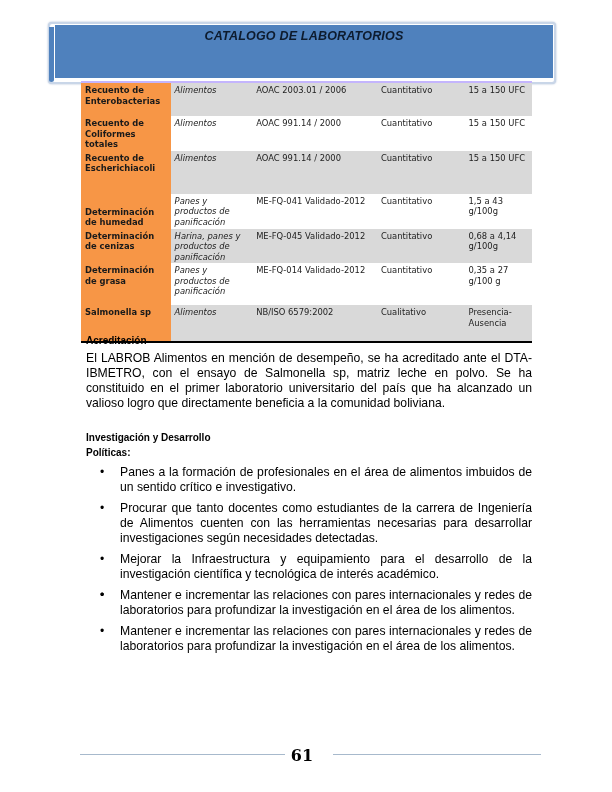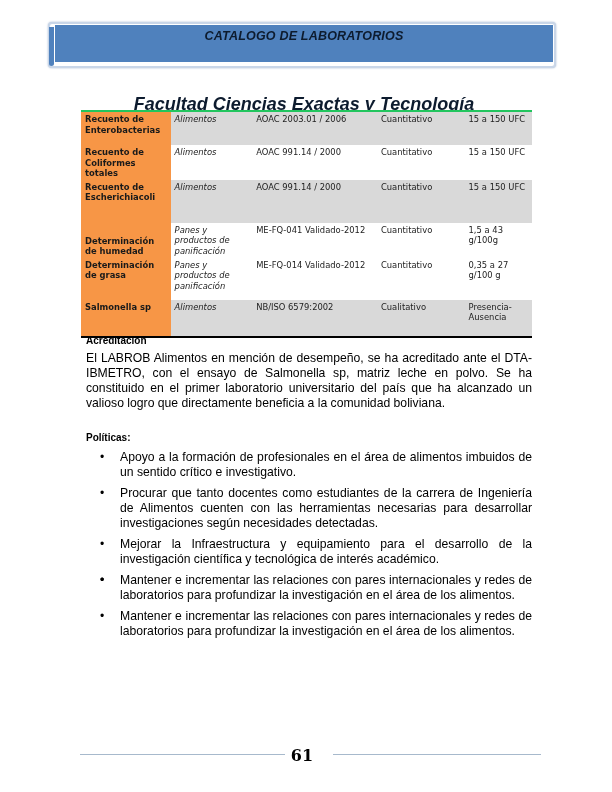--- a/index.html
+++ b/index.html
@@ -1,21 +1,21 @@
 <!DOCTYPE html>
 <html><head>
   <meta charset="utf-8">
   <style>
     html, body { margin: 0; padding: 0; }
     body {
       width: 612px; height: 792px; background: #ffffff; position: relative; overflow: hidden;
       font-family: "Liberation Sans", sans-serif; color: #000;
     }
     .header-wrap {
-      position: absolute; left: 48px; top: 22px; width: 508px; height: 46px;
+      position: absolute; left: 48px; top: 22px; width: 508px; height: 62px;
     }
     .header-frame {
       position: absolute; left: 0; top: 0; right: 0; bottom: 0;
       border: 2px solid #c9d6e8; border-radius: 4px; background: #ffffff;
       box-shadow: 0 0 2px #9fb3cf;
     }
     .header-banner {
       position: absolute; left: 7px; top: 3px; right: 3px; bottom: 6px;
       background: #4f81bd;
     }
@@ -26,21 +26,21 @@
     .header-title, .header-subtitle {
       position: absolute; left: 0; right: 0; text-align: center;
       font-weight: bold; font-style: italic; color: #0d1b2e;
     }
     .header-title { top: 4px; font-size: 12.5px; letter-spacing: 0.2px; }
     .header-subtitle { top: 21px; font-size: 18px; margin-top: 48px; }
 
     table.lab {
       position: absolute; left: 81px; top: 81px; width: 451px;
       border-collapse: collapse; font-family: "DejaVu Sans", sans-serif; font-size: 8.4px;
-      border-top: 2px solid #22c55e; border-bottom: 2px solid #000; margin-top: 29px;
+      border-top: 2px solid #c4b5fd; border-bottom: 2px solid #000;
     }
     table.lab td { vertical-align: top; padding: 2px 3px 1px 4px; line-height: 10.5px; color: #222; }
     table.lab td.name {
       background: #f79646; font-weight: bold; color: #1a1a1a; width: 82px;
     }
     table.lab tr.shade td.c { background: #d9d9d9; }
     table.lab tr.plain td.c { background: #ffffff; }
     table.lab td.matrix { width: 74px; font-style: italic; }
     table.lab td.method { width: 117px; }
     table.lab td.type { width: 80px; }
@@ -98,20 +98,27 @@
       <td class="c type">Cuantitativo</td>
       <td class="c range">15 a 150 UFC</td>
     </tr>
     <tr class="plain" style="height:35px">
       <td class="name name-bottom">Determinación de humedad</td>
       <td class="c matrix">Panes y productos de panificación</td>
       <td class="c method">ME-FQ-041 Validado-2012</td>
       <td class="c type">Cuantitativo</td>
       <td class="c range">1,5 a 43 g/100g</td>
     </tr>
+    <tr class="shade" style="height:34px">
+      <td class="name">Determinación de cenizas</td>
+      <td class="c matrix">Harina, panes y productos de panificación</td>
+      <td class="c method">ME-FQ-045 Validado-2012</td>
+      <td class="c type">Cuantitativo</td>
+      <td class="c range">0,68 a 4,14 g/100g</td>
+    </tr>
     <tr class="plain" style="height:42px">
       <td class="name">Determinación de grasa</td>
       <td class="c matrix">Panes y productos de panificación</td>
       <td class="c method">ME-FQ-014 Validado-2012</td>
       <td class="c type">Cuantitativo</td>
       <td class="c range">0,35 a 27 g/100 g</td>
     </tr>
     <tr class="shade" style="height:37px">
       <td class="name">Salmonella sp</td>
       <td class="c matrix">Alimentos</td>
@@ -121,23 +128,24 @@
     </tr>
   </tbody>
 </table>
 
 <div class="text-block" style="top:333px">
   <div class="h3">Acreditación</div>
   <div class="justify" style="margin-top:3px">El LABROB Alimentos en mención de desempeño, se ha acreditado ante el DTA-IBMETRO, con el ensayo de Salmonella sp, matriz leche en polvo. Se  ha constituido en el primer laboratorio universitario del país que ha alcanzado un valioso logro que directamente beneficia a la comunidad boliviana.</div>
 </div>
 
 <div class="text-block" style="top:430px">
+  <div class="h3">Investigación y Desarrollo</div>
   <div class="h3" style="margin-bottom:5px">Políticas:</div>
   <ul class="bullets">
-    <li><span class="dot">•</span><span>Apoyo a la formación de profesionales en el área de alimentos imbuidos de un sentido crítico e investigativo.</span></li>
+    <li><span class="dot">•</span><span>Panes a la formación de profesionales en el área de alimentos imbuidos de un sentido crítico e investigativo.</span></li>
     <li><span class="dot">•</span><span>Procurar que tanto docentes como estudiantes de la carrera de Ingeniería de Alimentos cuenten con las herramientas necesarias para desarrollar investigaciones según necesidades detectadas.</span></li>
     <li><span class="dot">•</span><span>Mejorar la Infraestructura y equipamiento para el desarrollo de la investigación científica y tecnológica de interés académico.</span></li>
     <li><span class="dot">•</span></li>
     <li><span class="dot">•</span><span>Mantener e incrementar las relaciones con pares internacionales y redes de laboratorios para profundizar la investigación en el área de los alimentos.</span></li>
     <li><span class="dot">•</span><span>Mantener e incrementar las relaciones con pares internacionales y redes de laboratorios para profundizar la investigación en el área de los alimentos.</span></li>
   </ul>
 </div>
 
 <div class="footer-line-left"></div>
 <div class="page-number">61</div>

